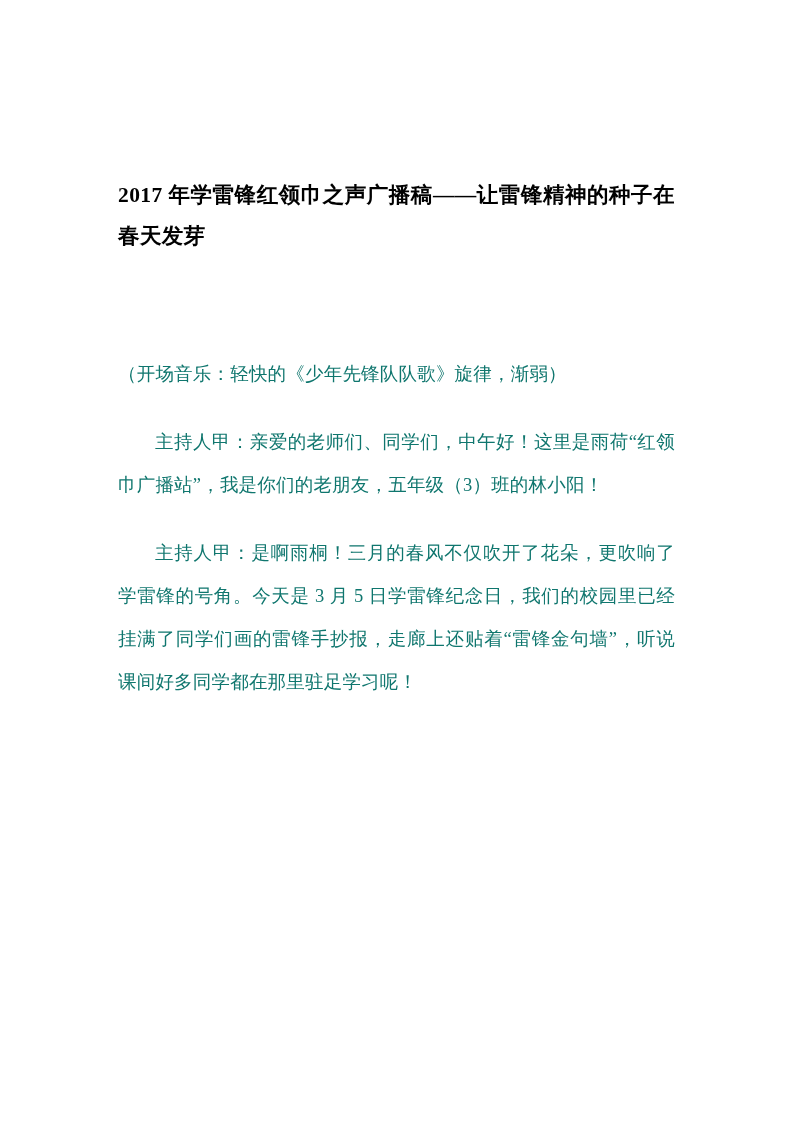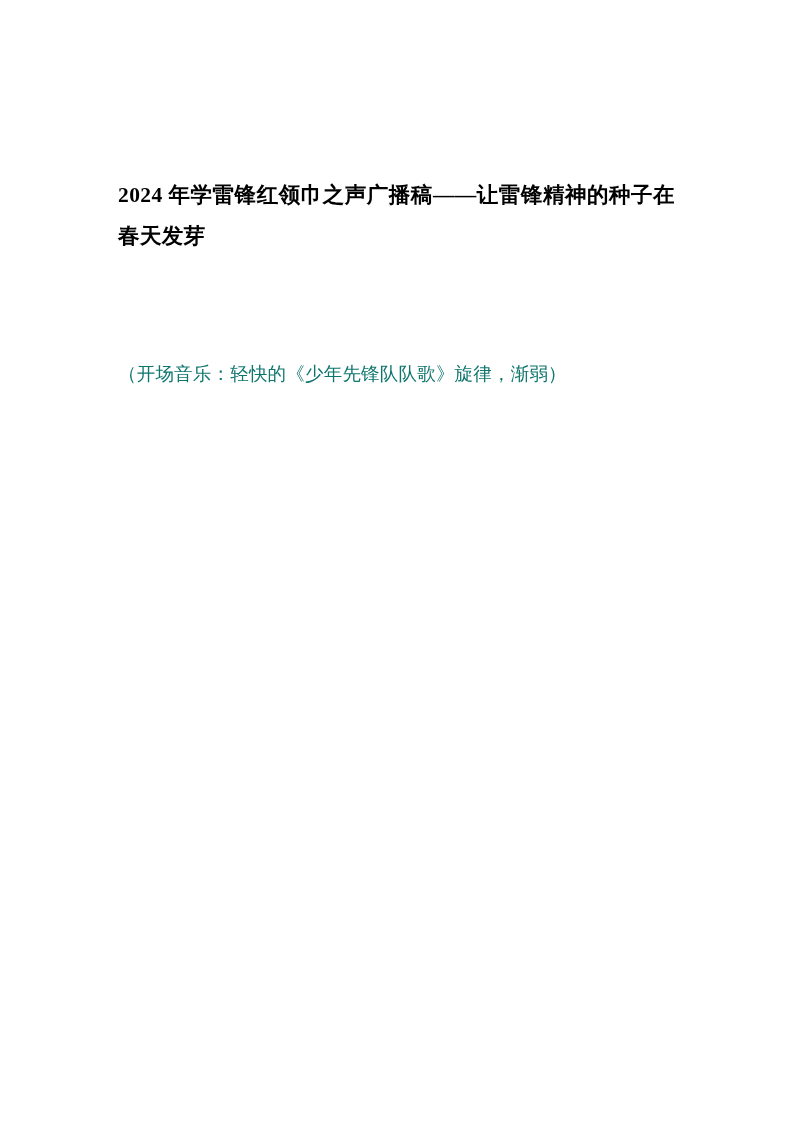--- a/index.html
+++ b/index.html
@@ -50,24 +50,26 @@
   }
   .para:last-child {
     margin-bottom: 0;
   }
 </style>
 </head>
 <body>
 
 <div class="page">
 
-  <h1 class="doc-title">2024 年学雷锋红领巾之声广播稿——让雷锋精神的种子在春天发芽</h1>
+  <h1 class="doc-title">2017 年学雷锋红领巾之声广播稿——让雷锋精神的种子在春天发芽</h1>
 
   <div class="title-spacer"></div>
 
   <div class="body">
     <p class="para">（开场音乐：轻快的《少年先锋队队歌》旋律，渐弱）</p>
 
+    <p class="para indent">主持人甲：亲爱的老师们、同学们，中午好！这里是雨荷“红领巾广播站”，我是你们的老朋友，五年级（3）班的林小阳！</p>
 
 
+    <p class="para indent">主持人甲：是啊雨桐！三月的春风不仅吹开了花朵，更吹响了学雷锋的号角。今天是 3 月 5 日学雷锋纪念日，我们的校园里已经挂满了同学们画的雷锋手抄报，走廊上还贴着“雷锋金句墙”，听说课间好多同学都在那里驻足学习呢！</p>
   </div>
 
 </div>
 
 </body></html>

